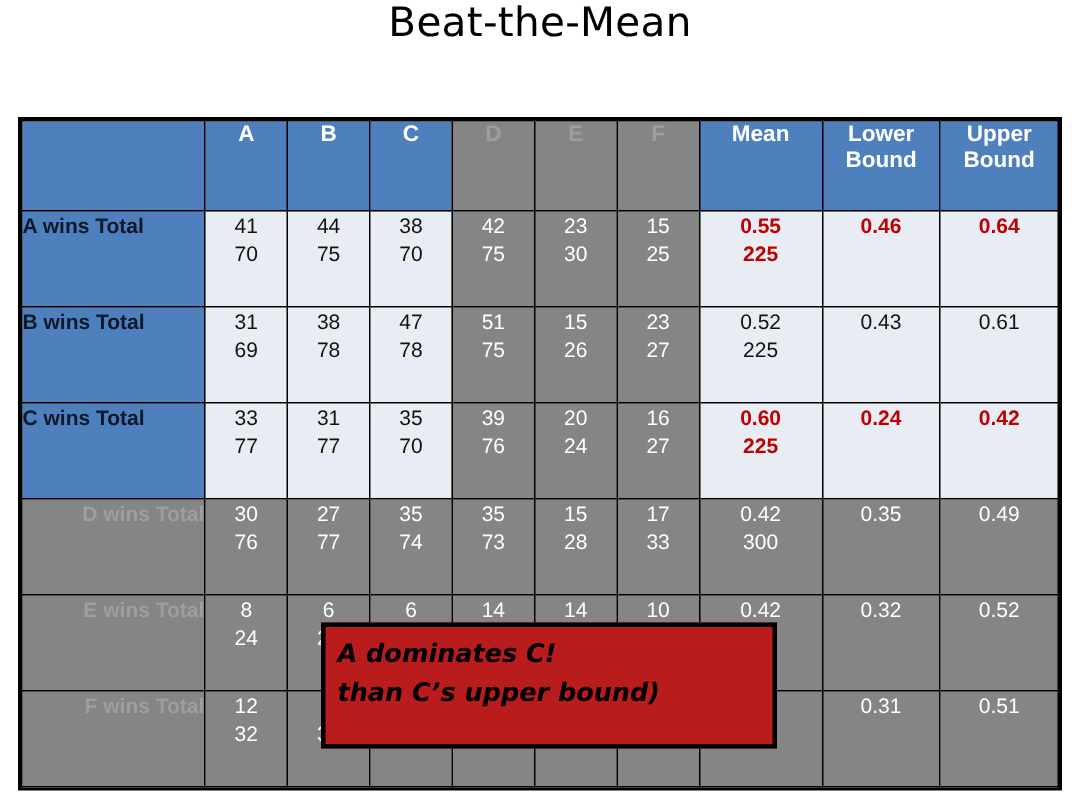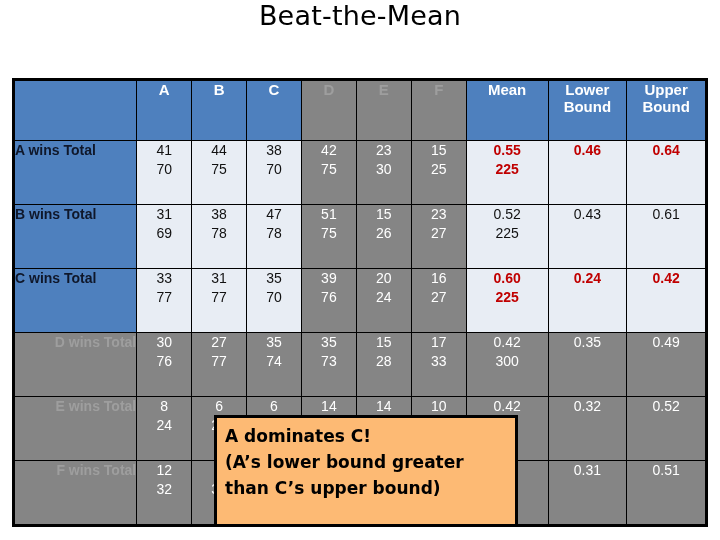--- a/index.html
+++ b/index.html
@@ -103,30 +103,31 @@
     font-weight: bold;
   }
   .dcell .l2 { display: block; }
 
   
   #callout {
     position: absolute;
     left: 214px;
     top: 415px;
     width: 304px;
-    height: 112px;
-    background: #fdba74;
+    height: 84px;
+    background: #b91c1c;
     border: 3px solid #000000;
     box-sizing: border-box;
     padding: 5px 0 0 8px;
     font-family: "DejaVu Sans", sans-serif;
     font-weight: bold;
     font-size: 17px;
     line-height: 26px;
     color: #000000;
+    font-style: italic;
   }
   #callout .cl { display: block; white-space: nowrap; }
 </style>
 </head>
 <body>
 
 <h1 id="page-title">Beat-the-Mean</h1>
 
 <div id="table-wrap">
   <table class="bm">
@@ -378,15 +379,14 @@
         </td>
         <td class="dcell dim">0.31</td>
         <td class="dcell dim">0.51</td>
       </tr>
     </tbody>
   </table>
 </div>
 
 <div id="callout">
   <span class="cl">A dominates C!</span>
-  <span class="cl">(A’s lower bound greater</span>
   <span class="cl">than C’s upper bound)</span>
 </div>
 
 </body></html>

